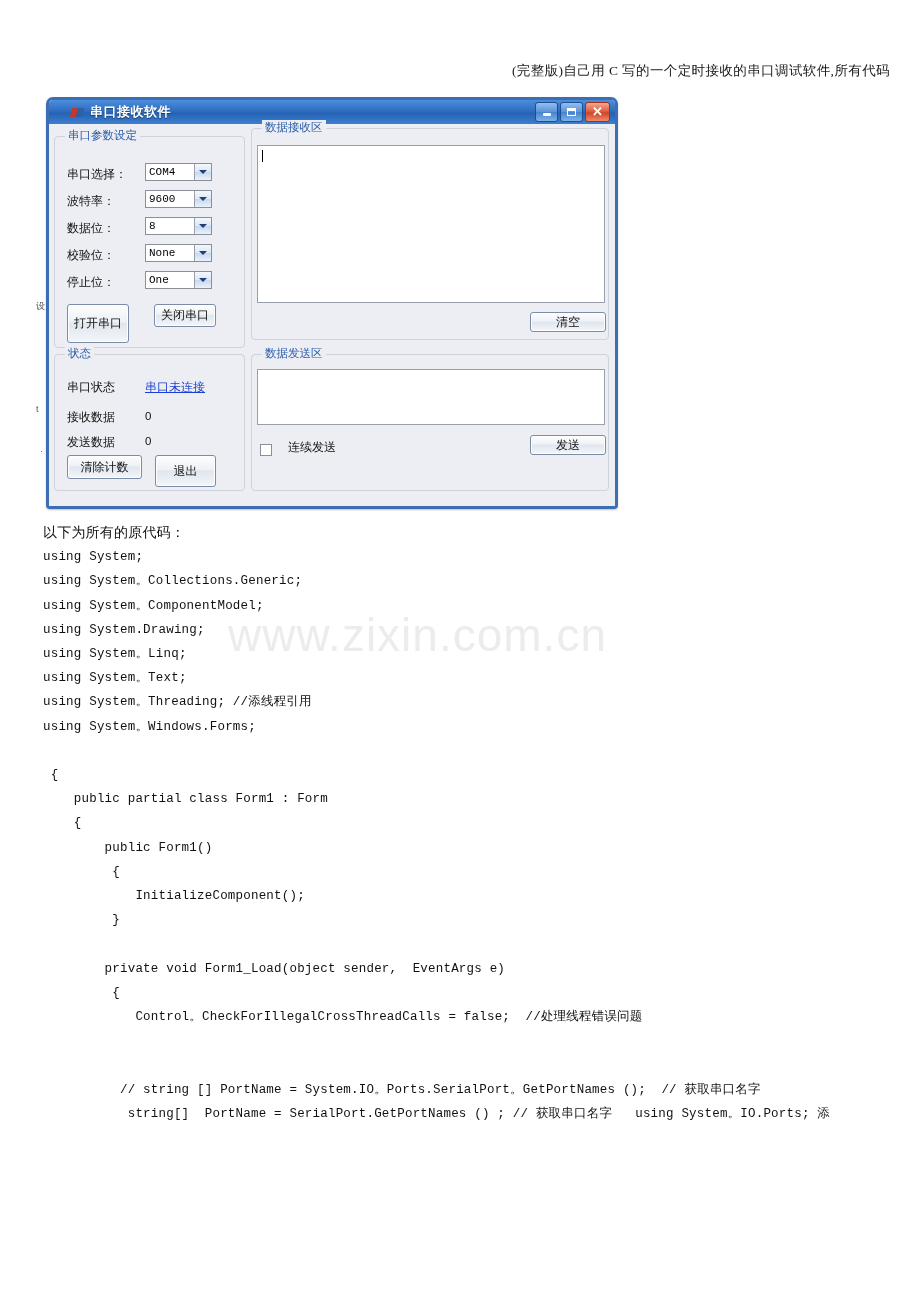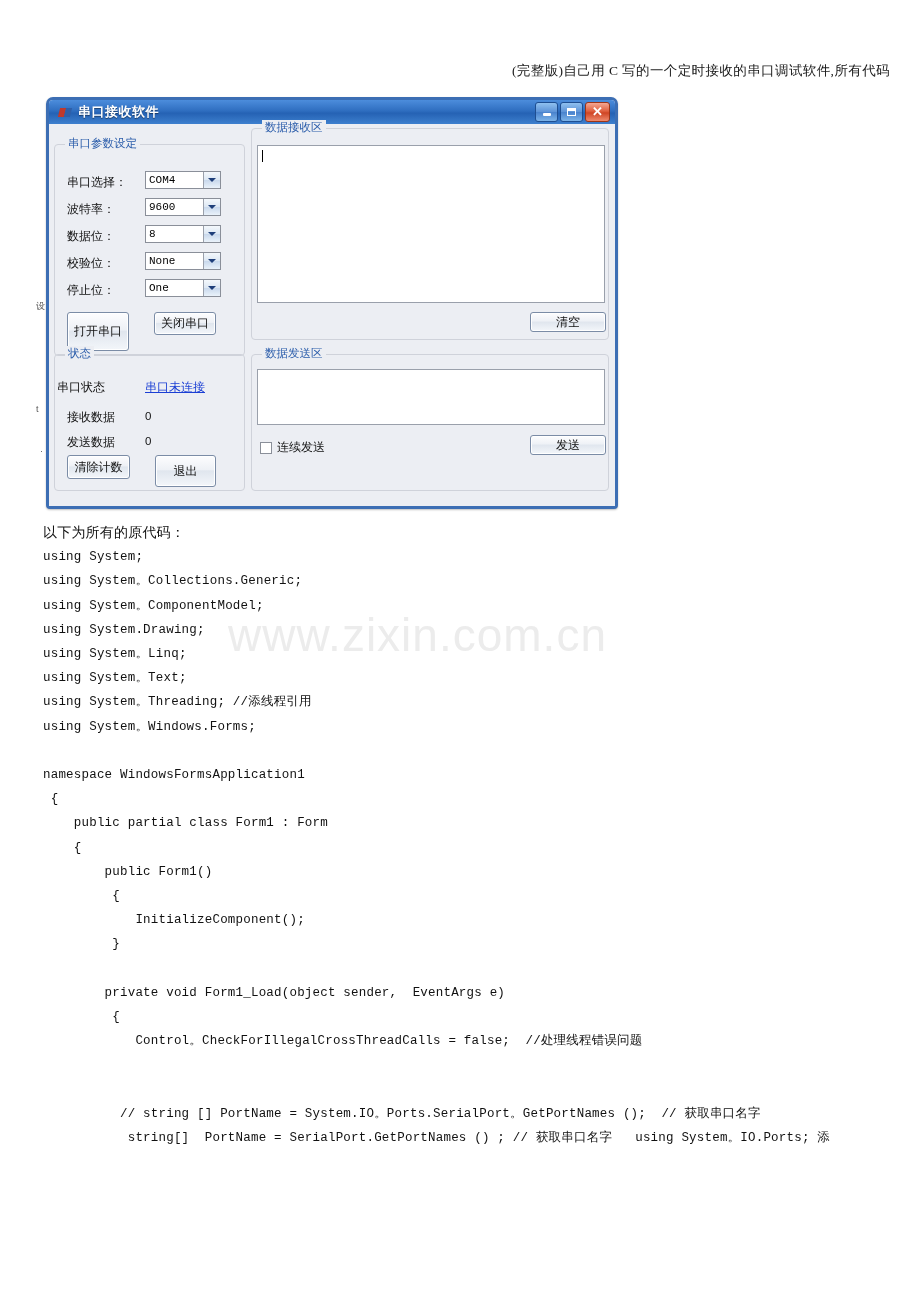--- a/index.html
+++ b/index.html
@@ -56,21 +56,21 @@
     background:#eceef3;
     box-sizing:border-box;
     z-index:5;
     box-shadow:0 1px 2px rgba(0,0,0,.25);
   }
   .titlebar{
     height:24px;
     background:linear-gradient(to bottom,#4c8ddc 0%,#2f6ec0 45%,#2562b4 55%,#3d7fce 100%);
     border-radius:4px 4px 0 0;
     display:flex; align-items:center;
-    padding:0 2px 0 10px;
+    padding:0 2px 0 22px;
     position:relative;
   }
   .app-icon{
     width:13px;height:13px;margin-right:6px;
     position:relative;flex:0 0 auto;
   }
   .app-icon i{position:absolute;display:block;}
   .app-icon .a{left:0;top:2px;width:6px;height:9px;background:#c0392b;transform:skewX(-14deg);}
   .app-icon .b{left:6px;top:2px;width:6px;height:9px;background:#2f5fa8;transform:skewX(-14deg);}
   .title-text{
@@ -129,21 +129,21 @@
   
   .flabel{
     position:absolute;
     font-family:"Liberation Sans", sans-serif;
     font-size:12px;
     color:#101010;
     white-space:nowrap;
   }
   .combo{
     position:absolute;
-    width:76px;height:18px;
+    width:67px;height:18px;
     border:1px solid #8a8f99;
     background:#ffffff;
     box-sizing:border-box;
     display:flex;align-items:stretch;
   }
   .combo .val{
     flex:1 1 auto;
     font-family:"Liberation Mono", monospace;
     font-size:11px;
     color:#000;
@@ -203,21 +203,21 @@
     white-space:nowrap;
   }
   .statval{
     position:absolute;
     font-family:"Liberation Sans", sans-serif;
     font-size:11.5px;
     color:#101010;
   }
 
   
-  .cbrow{position:absolute;display:flex;align-items:center;gap:5px;}
+  .cbrow{position:absolute;display:flex;align-items:flex-end;gap:16px;}
   .cbox{
     width:12px;height:12px;
     border:1px solid #8a8f99;
     background:#fff;
     box-sizing:border-box;
     display:block;
   }
   .cblabel{font-family:"Liberation Sans", sans-serif;font-size:12px;color:#101010;white-space:nowrap;}
 
   
@@ -270,21 +270,21 @@
           <span class="maxi"></span>
         </span>
       <span class="wbtn close">
           <span class="xx">✕</span>
         </span>
     </span>
   </div>
 
   <div class="client">
 
-    <div class="gbox" style="left:5px;top:20px;width:191px;height:212px;">
+    <div class="gbox" style="left:5px;top:12px;width:191px;height:212px;">
       <span class="legend">串口参数设定</span>
 
       <span class="flabel" style="left:12px;top:29px;">串口选择：</span>
       <span class="flabel" style="left:12px;top:56px;">波特率：</span>
       <span class="flabel" style="left:12px;top:83px;">数据位：</span>
       <span class="flabel" style="left:12px;top:110px;">校验位：</span>
       <span class="flabel" style="left:12px;top:137px;">停止位：</span>
 
       <span class="combo" style="left:90px;top:26px;">
         <span class="val">COM4</span>
@@ -317,30 +317,30 @@
           </span>
       </span>
 
       <span class="btn" style="left:12px;top:167px;width:62px;height:39px;">打开串口</span>
       <span class="btn" style="left:99px;top:167px;width:62px;height:23px;">关闭串口</span>
     </div>
 
     <div class="gbox" style="left:5px;top:230px;width:191px;height:137px;">
       <span class="legend">状态</span>
 
-      <span class="flabel" style="left:2px;top:24px;">串口状态</span>
+      <span class="flabel" style="left:12px;top:24px;">串口状态</span>
       <span class="linktext" style="left:90px;top:24px;">串口未连接</span>
 
       <span class="flabel" style="left:12px;top:54px;">接收数据</span>
       <span class="statval" style="left:90px;top:55px;">0</span>
 
       <span class="flabel" style="left:12px;top:79px;">发送数据</span>
       <span class="statval" style="left:90px;top:80px;">0</span>
 
-      <span class="btn" style="left:12px;top:100px;width:63px;height:24px;">清除计数</span>
+      <span class="btn" style="left:12px;top:100px;width:75px;height:24px;">清除计数</span>
       <span class="btn" style="left:100px;top:100px;width:61px;height:32px;">退出</span>
     </div>
 
     <div class="gbox" style="left:202px;top:4px;width:358px;height:212px;">
       <span class="legend">数据接收区</span>
 
       <div class="tarea" style="left:5px;top:16px;width:348px;height:158px;">
         <span class="caret"></span>
       </div>
       <span class="btn" style="left:278px;top:183px;width:76px;height:20px;">清空</span>
@@ -367,21 +367,20 @@
   <div id="code-host">
       <div class="cline">using System;</div>
       <div class="cline">using System。Collections.Generic;</div>
       <div class="cline">using System。ComponentModel;</div>
       <div class="cline">using System.Drawing;</div>
       <div class="cline">using System。Linq;</div>
       <div class="cline">using System。Text;</div>
       <div class="cline">using System。Threading; //添线程引用</div>
       <div class="cline">using System。Windows.Forms;</div>
       <div class="cline blank">&nbsp;</div>
-      <div class="cline">namespace WindowsFormsApplication1</div>
       <div class="cline"> {</div>
       <div class="cline">    public partial class Form1 : Form</div>
       <div class="cline">    {</div>
       <div class="cline">        public Form1()</div>
       <div class="cline">         {</div>
       <div class="cline">            InitializeComponent();</div>
       <div class="cline">         }</div>
       <div class="cline blank">&nbsp;</div>
       <div class="cline">        private void Form1_Load(object sender,  EventArgs e)</div>
       <div class="cline">         {</div>

